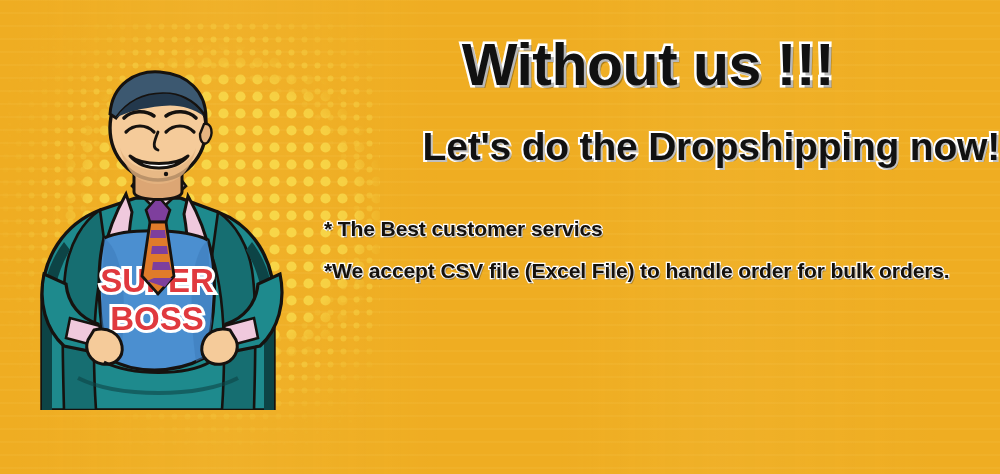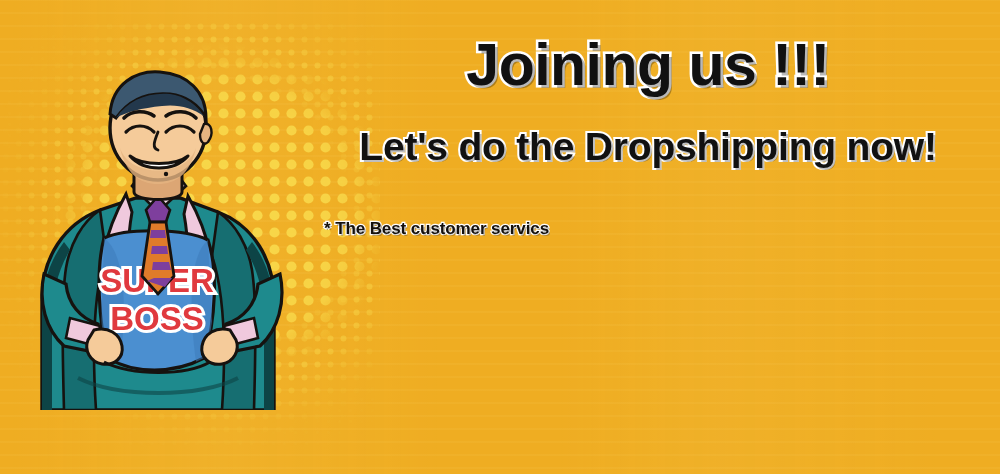--- a/index.html
+++ b/index.html
@@ -96,41 +96,41 @@
     -webkit-text-stroke: 5px #ffffff;
     paint-order: stroke fill;
     text-shadow:
       3px 3px 0 rgba(0,0,0,.28);
   }
   .headline-2 {
     position: absolute;
     left: 0;
     top: 125px;
     width: 704px;
-    text-align: center;
+    text-align: right;
     font-size: 39px;
     line-height: 44px;
     font-weight: 700;
     font-stretch: condensed;
     color: #111111;
     letter-spacing: -0.2px;
     white-space: nowrap;
     -webkit-text-stroke: 4px #ffffff;
     paint-order: stroke fill;
     text-shadow: 2px 2px 0 rgba(0,0,0,.25);
   }
 
   .bullets {
     position: absolute;
     left: 28px;
     top: 218px;
     width: 676px;
   }
   .bullet {
-    font-size: 17px;
+    font-size: 21px;
     line-height: 22px;
     font-weight: 700;
     font-stretch: condensed;
     color: #15110c;
     letter-spacing: -0.1px;
     white-space: nowrap;
     margin-bottom: 20px;
     -webkit-text-stroke: 2.4px #ffffff;
     paint-order: stroke fill;
     text-shadow: 1.5px 1.5px 0 rgba(0,0,0,.22);
@@ -272,21 +272,22 @@
       <path d="M250 276 L220 284 L216 264 L246 256 Z" fill="#f0c9dd" stroke="#16120f" stroke-width="2.6"></path>
       <path d="M222 268 C208 264 196 272 194 284 C192 296 202 304 214 302 C226 300 232 288 228 278 Z" fill="#f5cb9a" stroke="#16120f" stroke-width="3"></path>
 
       <path d="M96 300 C124 314 178 314 202 300" fill="none" stroke="#16120f" stroke-width="3"></path>
       <path d="M70 316 C110 336 192 336 230 316" fill="none" stroke="#0d4446" stroke-width="4" opacity=".6"></path>
     </svg>
   </div>
 
   <div class="copy">
 
-    <div class="headline-1">Joining us !!!</div>
+    <div class="headline-1">Without us !!!</div>
     <div class="headline-2">Let's do the Dropshipping now!</div>
 
     <div class="bullets">
       <div class="bullet">* The Best customer servics</div>
+      <div class="bullet">*We accept CSV file (Excel File) to handle order for bulk orders.</div>
     </div>
 
   </div>
 </div>
 
 </body></html>

